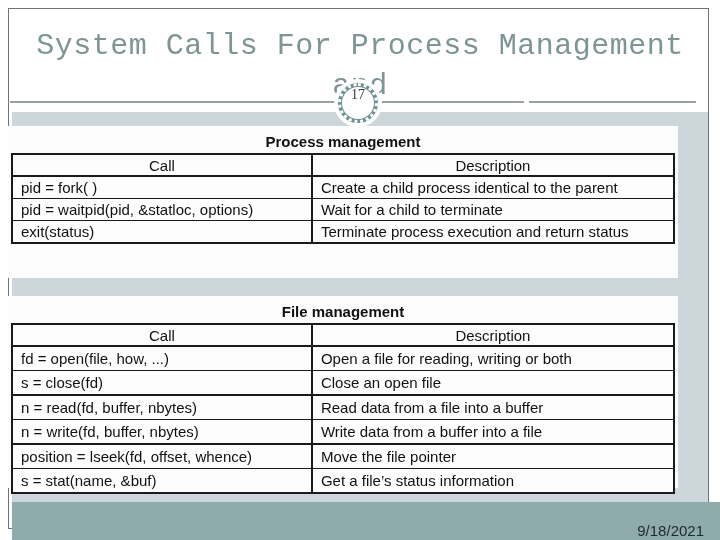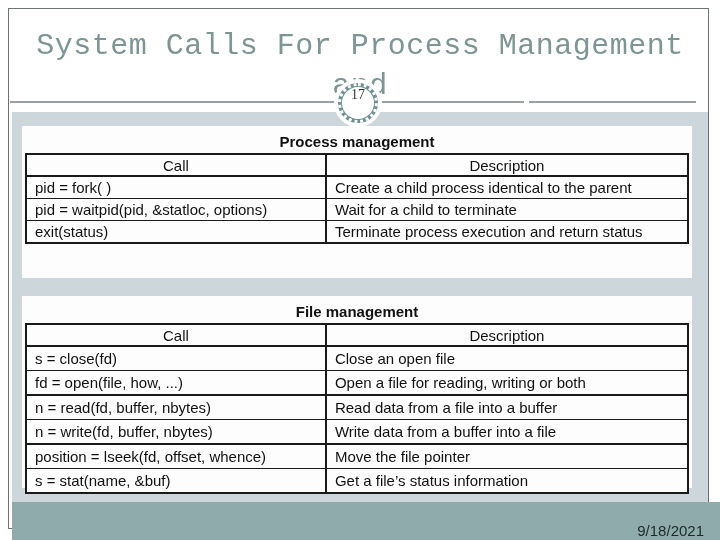--- a/index.html
+++ b/index.html
@@ -29,21 +29,21 @@
     position:absolute;left:338px;top:83px;width:32px;height:32px;background:#ffffff;
     border:4px solid #6f9192;border-radius:50%;box-shadow:0 0 0 4px #ffffff;
     display:flex;justify-content:center;z-index:5;
     font-family:"Liberation Serif",serif;font-size:14px;color:#3a3a3a;
   }
   .page-circle::after{
     content:"";position:absolute;inset:-4px;border-radius:50%;
     border:3px dotted #ffffff;pointer-events:none;
   }
   .panel{
-    position:absolute;left:22px;width:670px;background:#fdfdfd;box-sizing:border-box;
+    position:absolute;left:8px;width:670px;background:#fdfdfd;box-sizing:border-box;
     padding-top:5px;
   }
   .panel-process{top:126px;height:152px;}
   .panel-file{top:296px;height:192px;}
   .tbl-caption{
     text-align:center;font-weight:bold;font-size:15px;color:#111;margin:2px 0 3px 0;
   }
   table.syscalls{
     width:664px;margin:0 auto;border-collapse:collapse;table-layout:fixed;
     font-size:15px;color:#111;border:2px solid #1a1a1a;background:#fdfdfd;
@@ -113,26 +113,26 @@
 
 <div class="panel panel-file">
   <div class="tbl-caption">File management</div>
   <table class="syscalls">
     <tbody>
         <tr>
       <th class="col-call">Call</th>
       <th>Description</th>
     </tr>
     <tr>
+      <td class="col-call">fd = open(file, how, ...)</td>
+      <td>Open a file for reading, writing or both</td>
+    </tr>
+    <tr>
       <td class="col-call">s = close(fd)</td>
       <td>Close an open file</td>
-    </tr>
-    <tr>
-      <td class="col-call">fd = open(file, how, ...)</td>
-      <td>Open a file for reading, writing or both</td>
     </tr>
     <tr class="thick-top">
       <td class="col-call">n = read(fd, buffer, nbytes)</td>
       <td>Read data from a file into a buffer</td>
     </tr>
     <tr>
       <td class="col-call">n = write(fd, buffer, nbytes)</td>
       <td>Write data from a buffer into a file</td>
     </tr>
     <tr class="thick-top">

